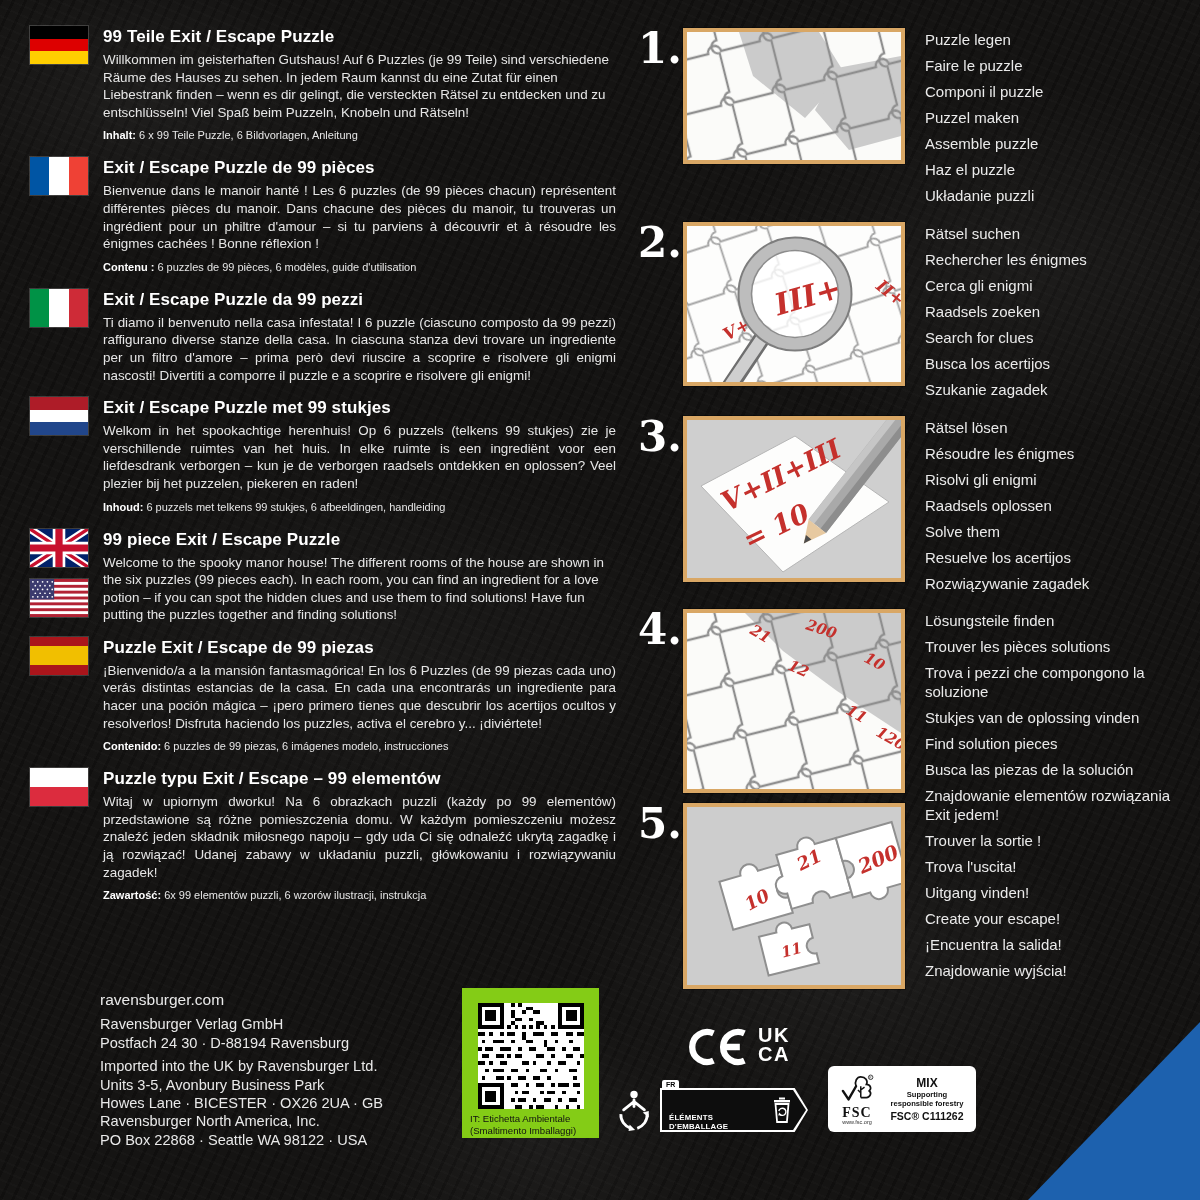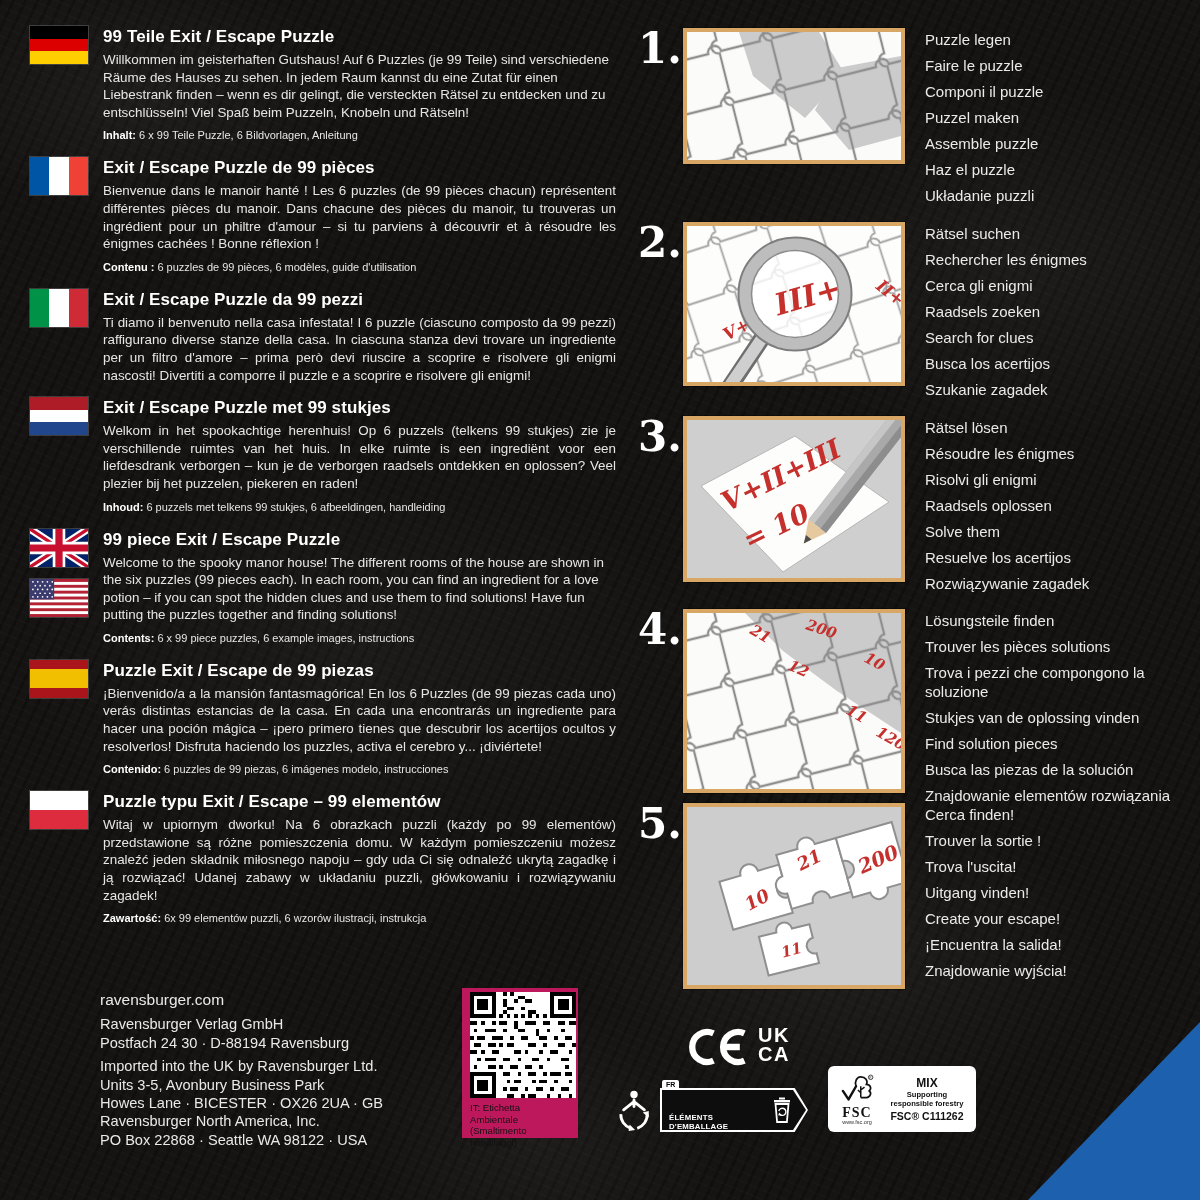--- a/index.html
+++ b/index.html
@@ -58,21 +58,21 @@
 
   .red-num { font-family:"DejaVu Serif", serif; font-style:italic; font-weight:bold; fill:#c5302c; }
 
   
   .footer-text { position:absolute; left:100px; font-size:14.6px; line-height:18.5px; color:#e9e9e9; }
   .web { top:991px; font-size:15.5px; }
   .pub { top:1015px; }
   .ukimp { top:1057px; }
   .nam { top:1112px; }
 
-  .qr-panel { position:absolute; left:462px; top:988px; width:116px; height:150px; background:#be185d; padding:4px 8px; }
+  .qr-panel { position:absolute; left:462px; top:988px; width:137px; height:150px; background:#84cc16; padding:15px 8px; }
   .qr-panel svg { width:106px; height:106px; display:block; margin:0 auto; }
   .qr-caption { font-size:9.6px; line-height:11.5px; color:#111; margin-top:4px; }
 
   .triman { position:absolute; left:612px; top:1088px; width:44px; height:48px; }
   .pack-badge-outer { position:absolute; left:660px; top:1088px; width:148px; height:44px; background:#fff;
     clip-path:polygon(0 0, 91% 0, 100% 50%, 91% 100%, 0 100%); padding:2px; }
   .pack-badge-inner { width:100%; height:100%; background:#0d0d0d; clip-path:polygon(0 0, 91% 0, 100% 50%, 91% 100%, 0 100%);
     display:flex; align-items:center; padding:2px 14px 2px 7px; gap:5px; }
   .pack-badge-text { flex:1;margin-top:35px; }
   .pack-badge-text .l1 { font-size:7.8px; font-weight:bold; color:#fff; letter-spacing:.2px; }
@@ -211,21 +211,20 @@
               <circle cx="13" cy="18.8" r="0.9"></circle>
               <circle cx="18" cy="18.8" r="0.9"></circle>
               <circle cx="23" cy="18.8" r="0.9"></circle>
           </g>
         </svg>
       </div>
     </div>
     <div class="text-col">
       <h2>99 piece Exit / Escape Puzzle</h2>
       <p class="body">Welcome to the spooky manor house! The different rooms of the house are shown in the six puzzles (99 pieces each). In each room, you can find an ingredient for a love potion – if you can spot the hidden clues and use them to find solutions! Have fun putting the puzzles together and finding solutions!</p>
-      <p class="contents"><b>Contents:</b><span> 6 x 99 piece puzzles, 6 example images, instructions</span></p>
     </div>
   </div>
 
   <div class="section">
     <div class="flag-col">
       <div class="flag h flag-es">
           <span></span>
           <span></span>
           <span></span>
         </div>
@@ -391,21 +390,21 @@
           <text class="red-num" x="14" y="40" font-size="20" transform="rotate(-8 28 32)">200</text>
         </g>
       </g>
       <g transform="translate(70,122) rotate(-14)">
         <path d="M0 8 h18 a8 8 0 1 1 16 0 h18 v14 a8 8 0 1 0 0 16 v10 h-52 z" fill="#fff" stroke="#8f8f8f" stroke-width="2"></path>
         <text class="red-num" x="18" y="34" font-size="15">11</text>
       </g>
     </svg>
   </div>
   <ul class="step-labels">
-    <li>Cerca finden!</li>
+    <li>Exit jedem!</li>
     <li>Trouver la sortie !</li>
     <li>Trova l'uscita!</li>
     <li>Uitgang vinden!</li>
     <li>Create your escape!</li>
     <li>¡Encuentra la salida!</li>
     <li>Znajdowanie wyjścia!</li>
   </ul>
 </div>
 
 <div class="footer-text web">ravensburger.com</div>

